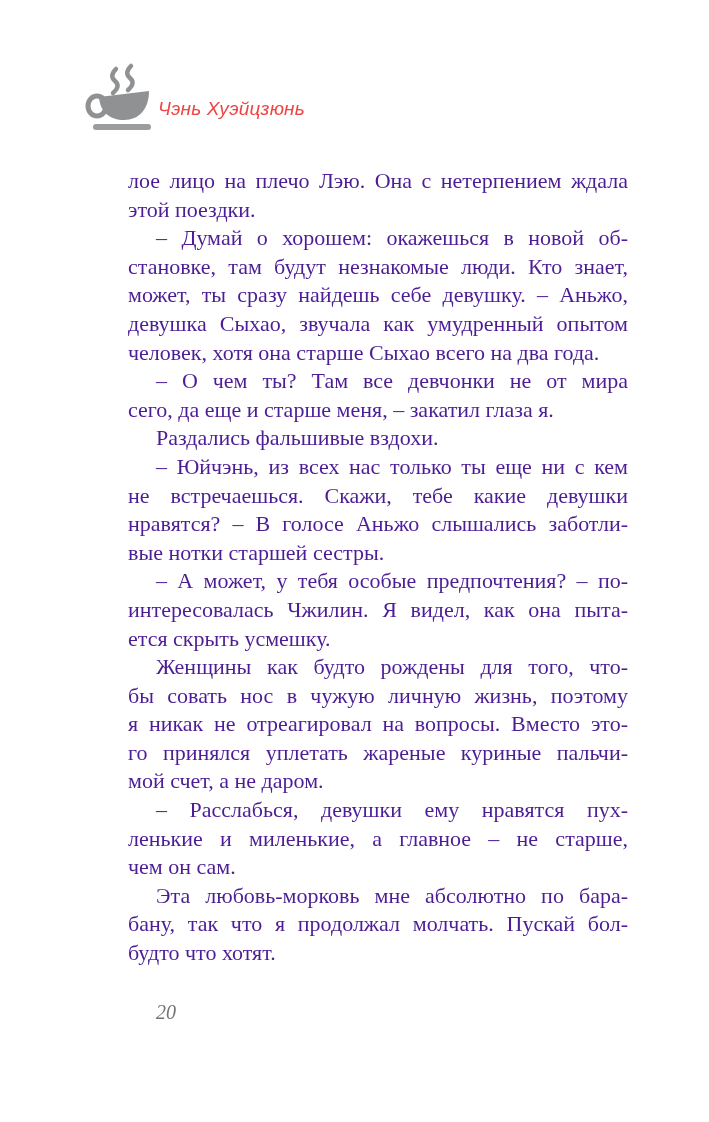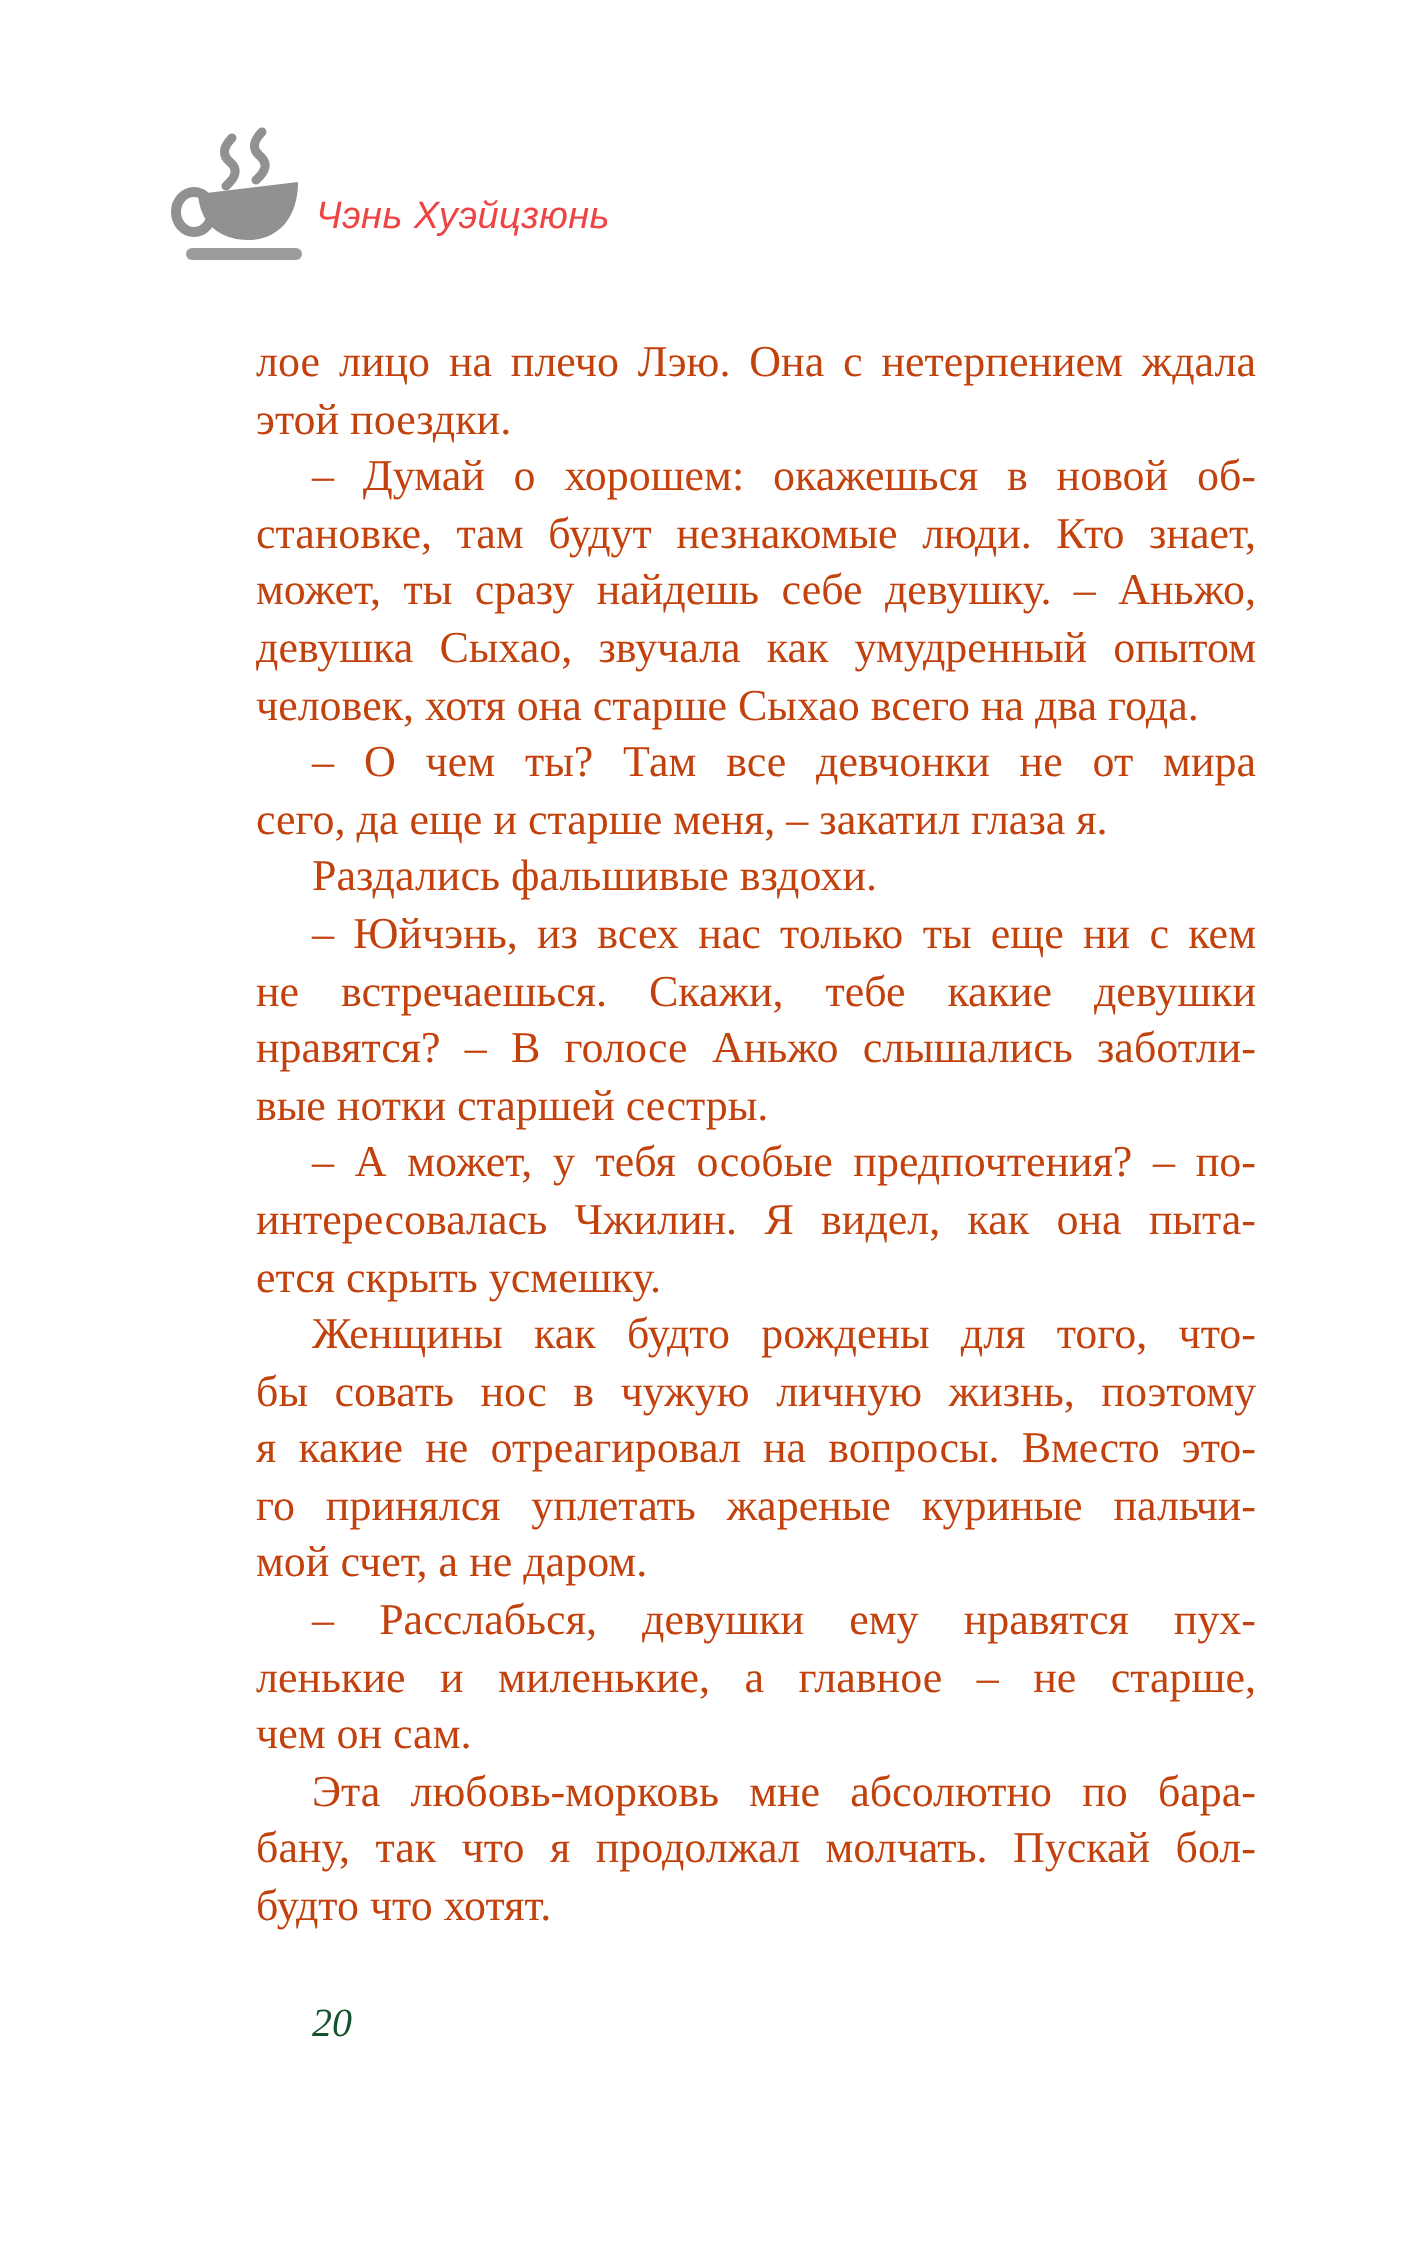--- a/index.html
+++ b/index.html
@@ -33,40 +33,40 @@
     color: #ef4444;
     white-space: nowrap;
   }
   .text-block {
     position: absolute;
     left: 128px;
     top: 167px;
     width: 500px;
     font-size: 22px;
     line-height: 28.6px;
-    color: #c2410c;
+    color: #4c1d95;
   }
   .line {
     text-align: left;
   }
   .line.just {
     text-align: justify;
     text-align-last: justify;
   }
   .line.indent {
     text-indent: 28px;
   }
   .page-number {
     position: absolute;
     left: 156px;
     top: 1001px;
     font-family: "Liberation Serif", serif;
     font-style: italic;
     font-size: 20px;
-    color: #14532d;
+    color: #737373;
   }
 </style>
 </head>
 <body>
 
 <div class="page">
 
   <div class="header-icon">
     <svg width="68" height="72" viewBox="0 0 68 72" xmlns="http://www.w3.org/2000/svg">
 
@@ -96,21 +96,21 @@
       <div class="line indent">Раздались фальшивые вздохи.</div>
       <div class="line just indent">– Юйчэнь, из всех нас только ты еще ни с кем</div>
       <div class="line just">не встречаешься. Скажи, тебе какие девушки</div>
       <div class="line just">нравятся? – В голосе Аньжо слышались заботли-</div>
       <div class="line">вые нотки старшей сестры.</div>
       <div class="line just indent">– А может, у тебя особые предпочтения? – по-</div>
       <div class="line just">интересовалась Чжилин. Я видел, как она пыта-</div>
       <div class="line">ется скрыть усмешку.</div>
       <div class="line just indent">Женщины как будто рождены для того, что-</div>
       <div class="line just">бы совать нос в чужую личную жизнь, поэтому</div>
-      <div class="line just">я какие не отреагировал на вопросы. Вместо это-</div>
+      <div class="line just">я никак не отреагировал на вопросы. Вместо это-</div>
       <div class="line just">го принялся уплетать жареные куриные пальчи-</div>
       <div class="line">мой счет, а не даром.</div>
       <div class="line just indent">– Расслабься, девушки ему нравятся пух-</div>
       <div class="line just">ленькие и миленькие, а главное – не старше,</div>
       <div class="line">чем он сам.</div>
       <div class="line just indent">Эта любовь-морковь мне абсолютно по бара-</div>
       <div class="line just">бану, так что я продолжал молчать. Пускай бол-</div>
       <div class="line">будто что хотят.</div>
     </div>
 

